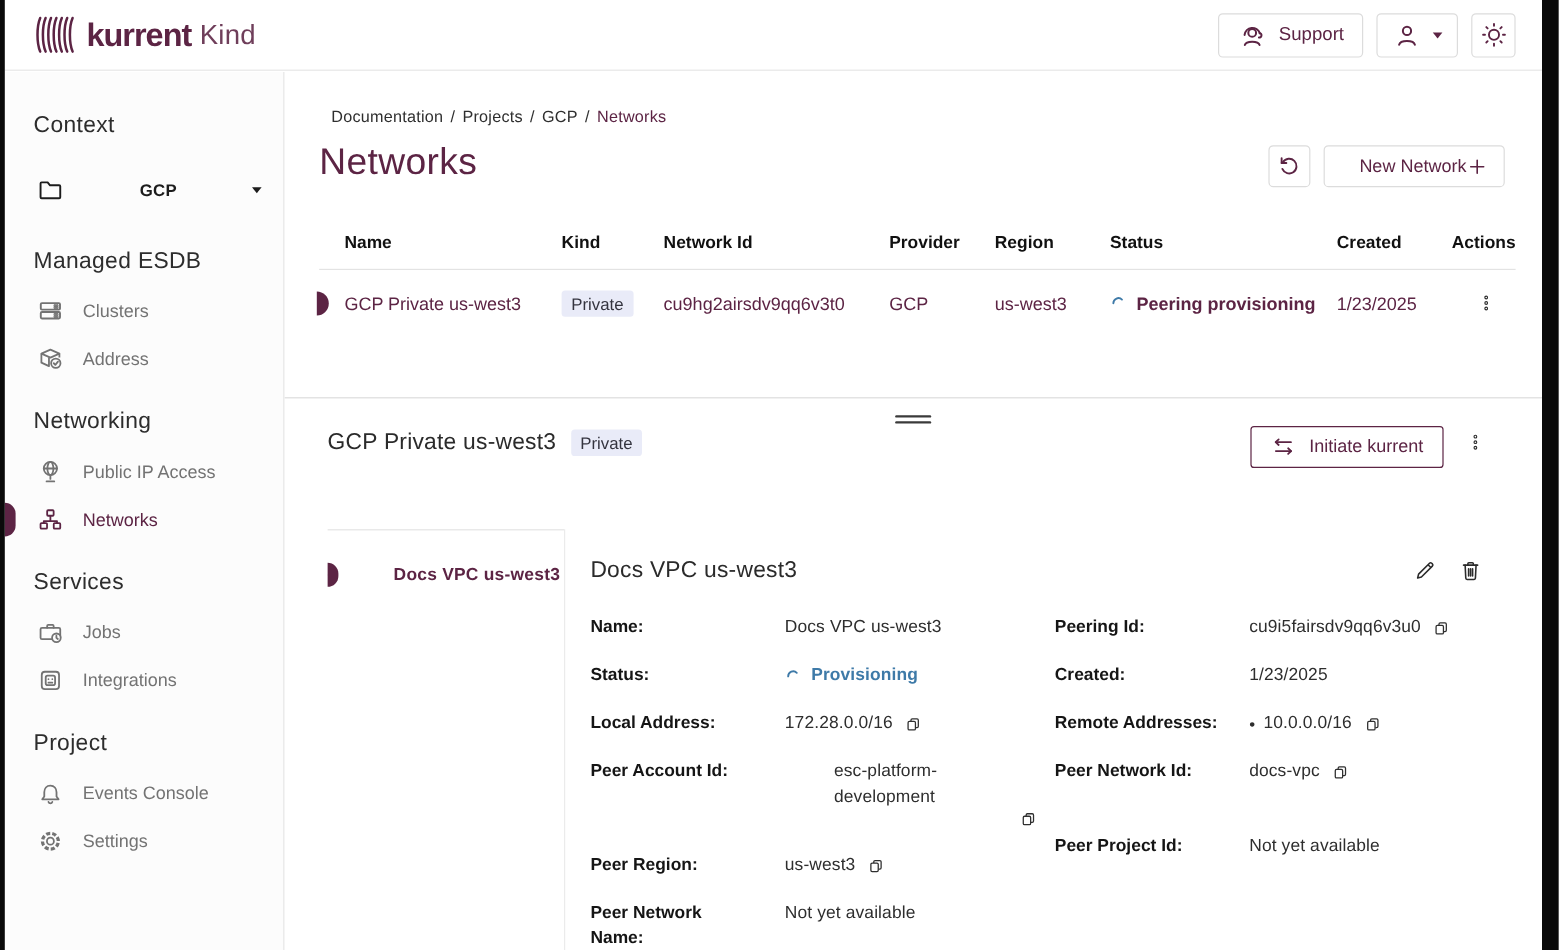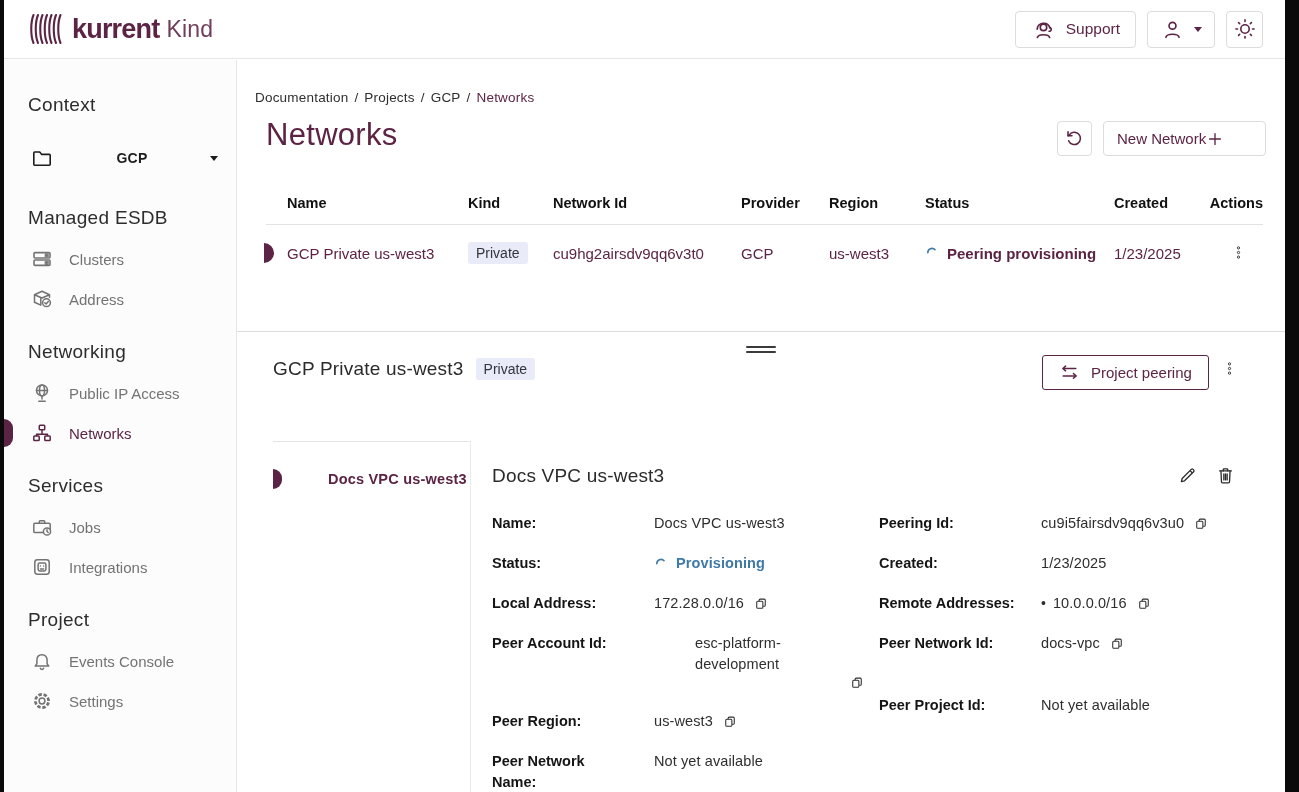--- a/index.html
+++ b/index.html
@@ -44,30 +44,30 @@
   .side-items{margin-top:10px;}
   .side-item{position:relative;display:flex;align-items:center;gap:15px;height:40px;
     padding-left:26px;font-size:15px;color:#737373;cursor:pointer;}
   .side-item svg{flex:none;}
   .side-item.active{color:var(--brand);}
   .active-marker{position:absolute;left:0;top:6px;width:9px;height:28px;background:var(--brand);
     border-radius:0 14px 14px 0;}
 
   
   .main{position:absolute;left:237px;top:59px;width:1048px;height:733px;background:#fff;}
-  .breadcrumb{position:absolute;left:18px;top:31px;font-size:13.5px;color:#2f2f2f;letter-spacing:.2px;}
+  .breadcrumb{position:absolute;left:39px;top:31px;font-size:13.5px;color:#2f2f2f;letter-spacing:.2px;}
   .breadcrumb .sep{margin:0 6px;color:#2f2f2f;}
   .breadcrumb .crumb{cursor:pointer;}
   .breadcrumb .current{color:var(--brand);}
   .page-title{position:absolute;left:29px;top:58px;font-size:31px;font-weight:400;color:var(--brand);letter-spacing:.3px;}
   .icon-btn{background:#fff;border:1px solid #dcdcdc;border-radius:4px;color:var(--brand);
     display:inline-flex;align-items:center;justify-content:center;cursor:pointer;}
   .refresh-btn{position:absolute;left:820px;top:62px;width:35px;height:35px;}
-  .new-network-btn{position:absolute;left:866px;top:62px;width:163px;height:35px;
-    display:inline-flex;align-items:center;justify-content:flex-start;padding:0 13px;
+  .new-network-btn{position:absolute;left:866px;top:62px;width:151px;height:35px;
+    display:inline-flex;align-items:center;justify-content:flex-end;padding:0 13px;
     background:#fff;border:1px solid #dcdcdc;border-radius:4px;color:var(--brand);
     font-family:inherit;font-size:15px;cursor:pointer;}
 
   
   .nw-table{position:absolute;left:29px;top:131px;width:997px;}
   .nw-grid{display:grid;grid-template-columns:181px 85px 188px 88px 96px 189px 89px 1fr;
     padding-left:21px;align-items:center;}
   .nw-head{height:35px;align-items:start;padding-top:5px;border-bottom:1px solid #e3e3e3;}
   .nw-head .cell{font-size:14.5px;font-weight:700;color:#111;}
   .nw-head .cell.right{text-align:right;}
@@ -362,21 +362,21 @@
         <span class="badge">Private</span>
       </div>
 
       <button class="initiate-btn">
         <svg width="21" height="21" viewBox="0 0 24 24" fill="none" stroke="currentColor" stroke-width="1.7" stroke-linecap="round" stroke-linejoin="round">
           <path d="M7.5 4.7 4.6 7.4l2.9 2.7"></path>
             <path d="M4.8 7.4h14.4"></path>
           <path d="M16.5 13.2l2.9 2.7-2.9 2.7"></path>
             <path d="M19.2 15.9H4.8"></path>
         </svg>
-        <span>Project peering</span>
+        <span>Initiate kurrent</span>
       </button>
       <button class="panel-kebab">
         <svg width="17" height="17" viewBox="0 0 24 24" fill="none" stroke="currentColor" stroke-width="1.3">
           <circle cx="12" cy="5.5" r="1.6"></circle>
             <circle cx="12" cy="12" r="1.6"></circle>
             <circle cx="12" cy="18.5" r="1.6"></circle>
         </svg>
       </button>
 
       <div class="tabs-rule"></div>

